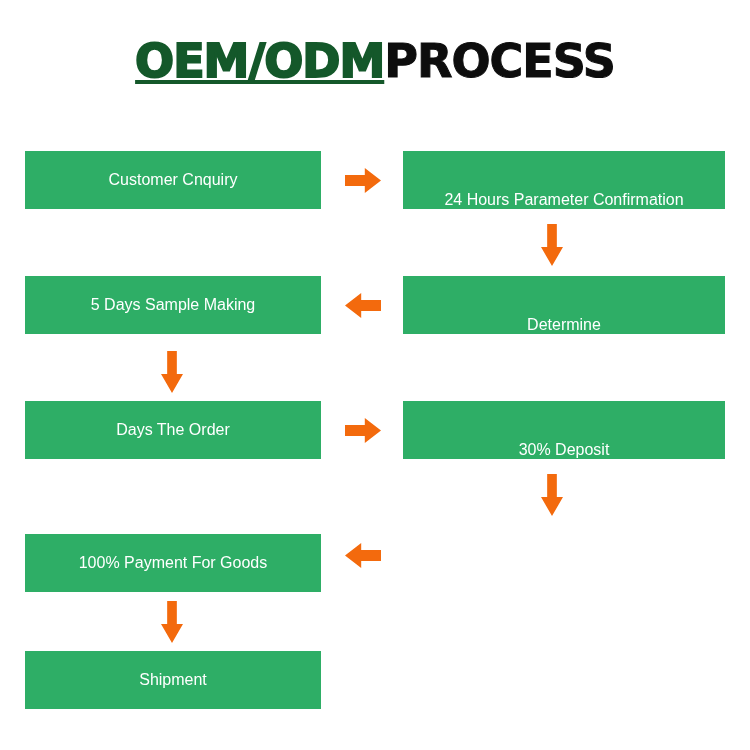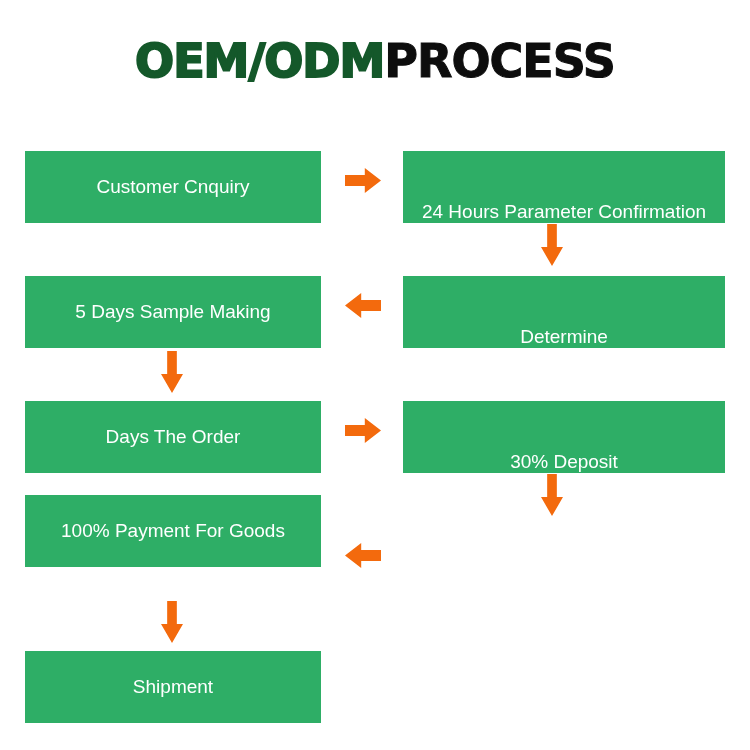--- a/index.html
+++ b/index.html
@@ -18,39 +18,40 @@
     text-align:center;
     font-family:"DejaVu Sans", sans-serif;
     font-weight:900;
     font-size:46px;
     letter-spacing:-1px;
     white-space:nowrap;
   }
   .title .hl{
     color:var(--title-green,#14582a);
     -webkit-text-stroke:2px var(--title-green,#14582a);
+    text-decoration:underline;
   }
   .title .rest{
     color:var(--title-dark,#0d0d0d);
     -webkit-text-stroke:1px var(--title-dark,#0d0d0d);
   }
   
   .box{
     position:absolute;
-    height:72px;
+    height:58px;
     background:var(--box-green,#2eae66);
     color:var(--box-text,#ffffff);
     display:flex;align-items:center;justify-content:center;
-    font-size:19px;
+    font-size:16px;
     text-align:center;
     line-height:1.1;
   }
   .box.l{left:25px;width:296px;}
   .box.r{left:403px;width:322px;align-items:flex-end;}
-  .r1{top:151px}.r2{top:276px}.r3{top:401px}.r4{top:495px}.r5{top:651px}
+  .r1{top:151px}.r2{top:276px}.r3{top:401px}.r4{top:534px}.r5{top:651px}
   
   .arrow{position:absolute;background:var(--arrow-orange,#f36a0d);}
   .arrow.h{width:36px;height:25px;left:345px;}
   .dir-right{clip-path:polygon(0 28%,55% 28%,55% 0,100% 50%,55% 100%,55% 72%,0 72%);}
   .dir-left{clip-path:polygon(100% 28%,45% 28%,45% 0,0 50%,45% 100%,45% 72%,100% 72%);}
   .arrow.v{
     width:22px;height:42px;
     clip-path:polygon(28% 0,72% 0,72% 55%,100% 55%,50% 100%,0 55%,28% 55%);
   }
   .a-h1{top:168px}.a-h2{top:293px}.a-h3{top:418px}.a-h4{top:543px}

